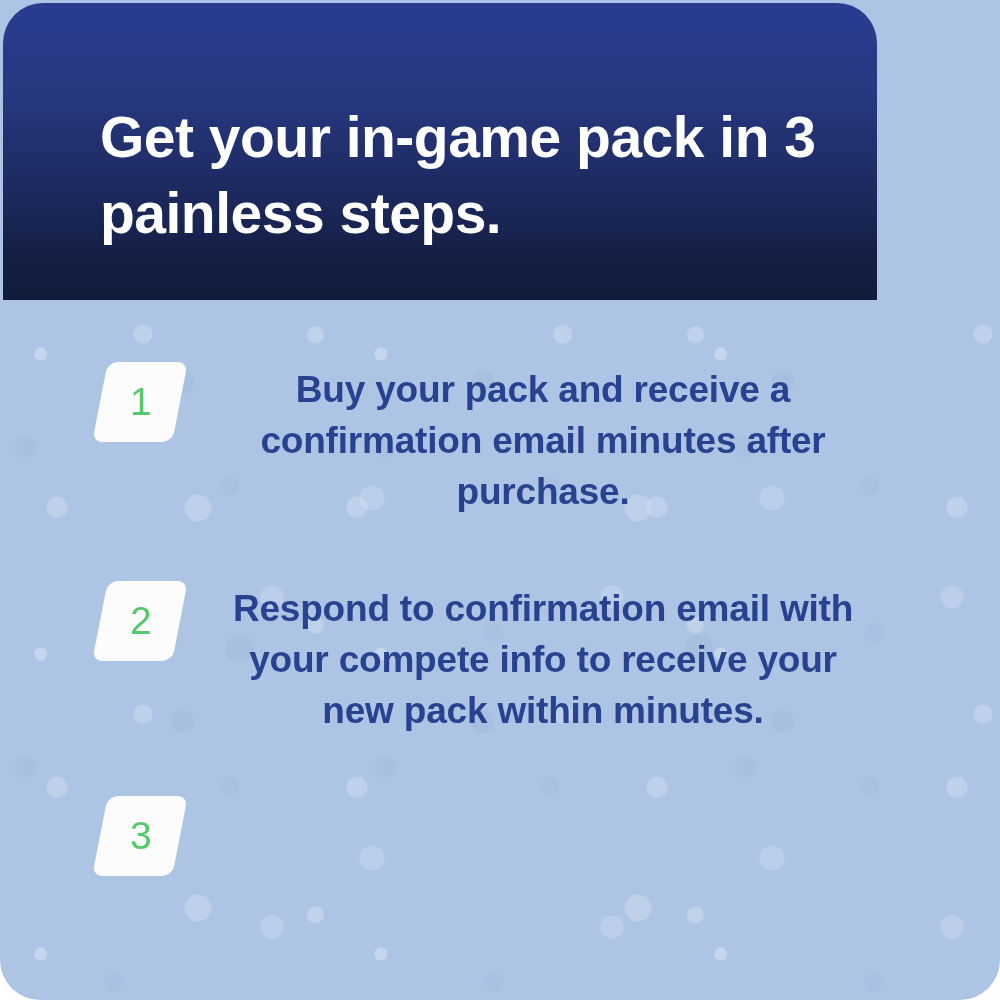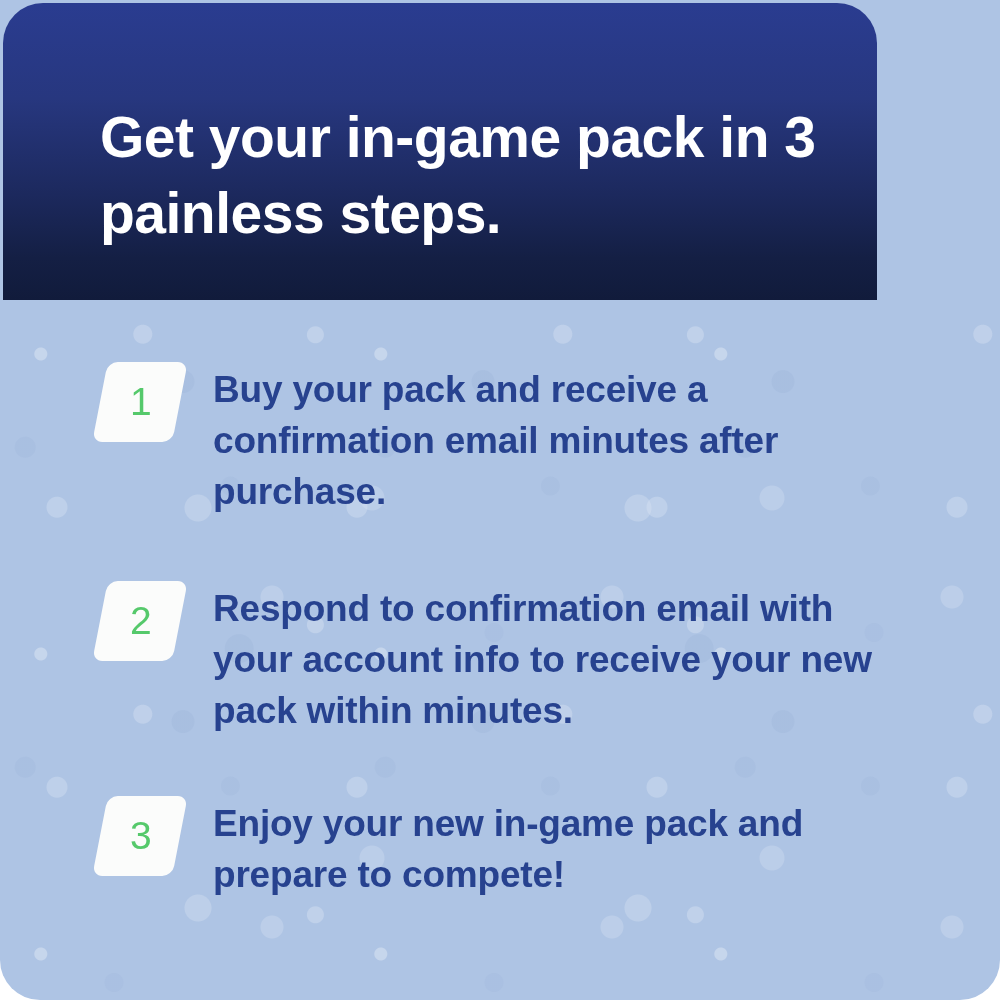--- a/index.html
+++ b/index.html
@@ -113,20 +113,21 @@
   }
 
   .step-text {
     width:660px;
     color:#27428f;
     font-size:37px;
     font-weight:bold;
     line-height:51px;
     letter-spacing:-.2px;
     padding-top:2px;
+    text-align:center;
   }
 </style>
 </head>
 <body>
 
 <div class="card">
 
   <div class="card-body-bg"></div>
   <div class="texture"></div>
 
@@ -140,24 +141,23 @@
       <div class="badge">
         <span class="badge-num">1</span>
       </div>
       <div class="step-text">Buy your pack and receive a confirmation email minutes after purchase.</div>
     </div>
 
     <div class="step step-2">
       <div class="badge">
         <span class="badge-num">2</span>
       </div>
-      <div class="step-text">Respond to confirmation email with your account info to receive your new pack within minutes.</div>
+      <div class="step-text">Respond to confirmation email with your compete info to receive your new pack within minutes.</div>
     </div>
 
     <div class="step step-3">
       <div class="badge">
         <span class="badge-num">3</span>
       </div>
-      <div class="step-text">Enjoy your new in-game pack and prepare to compete!</div>
     </div>
 
   </div>
 </div>
 
 </body></html>

